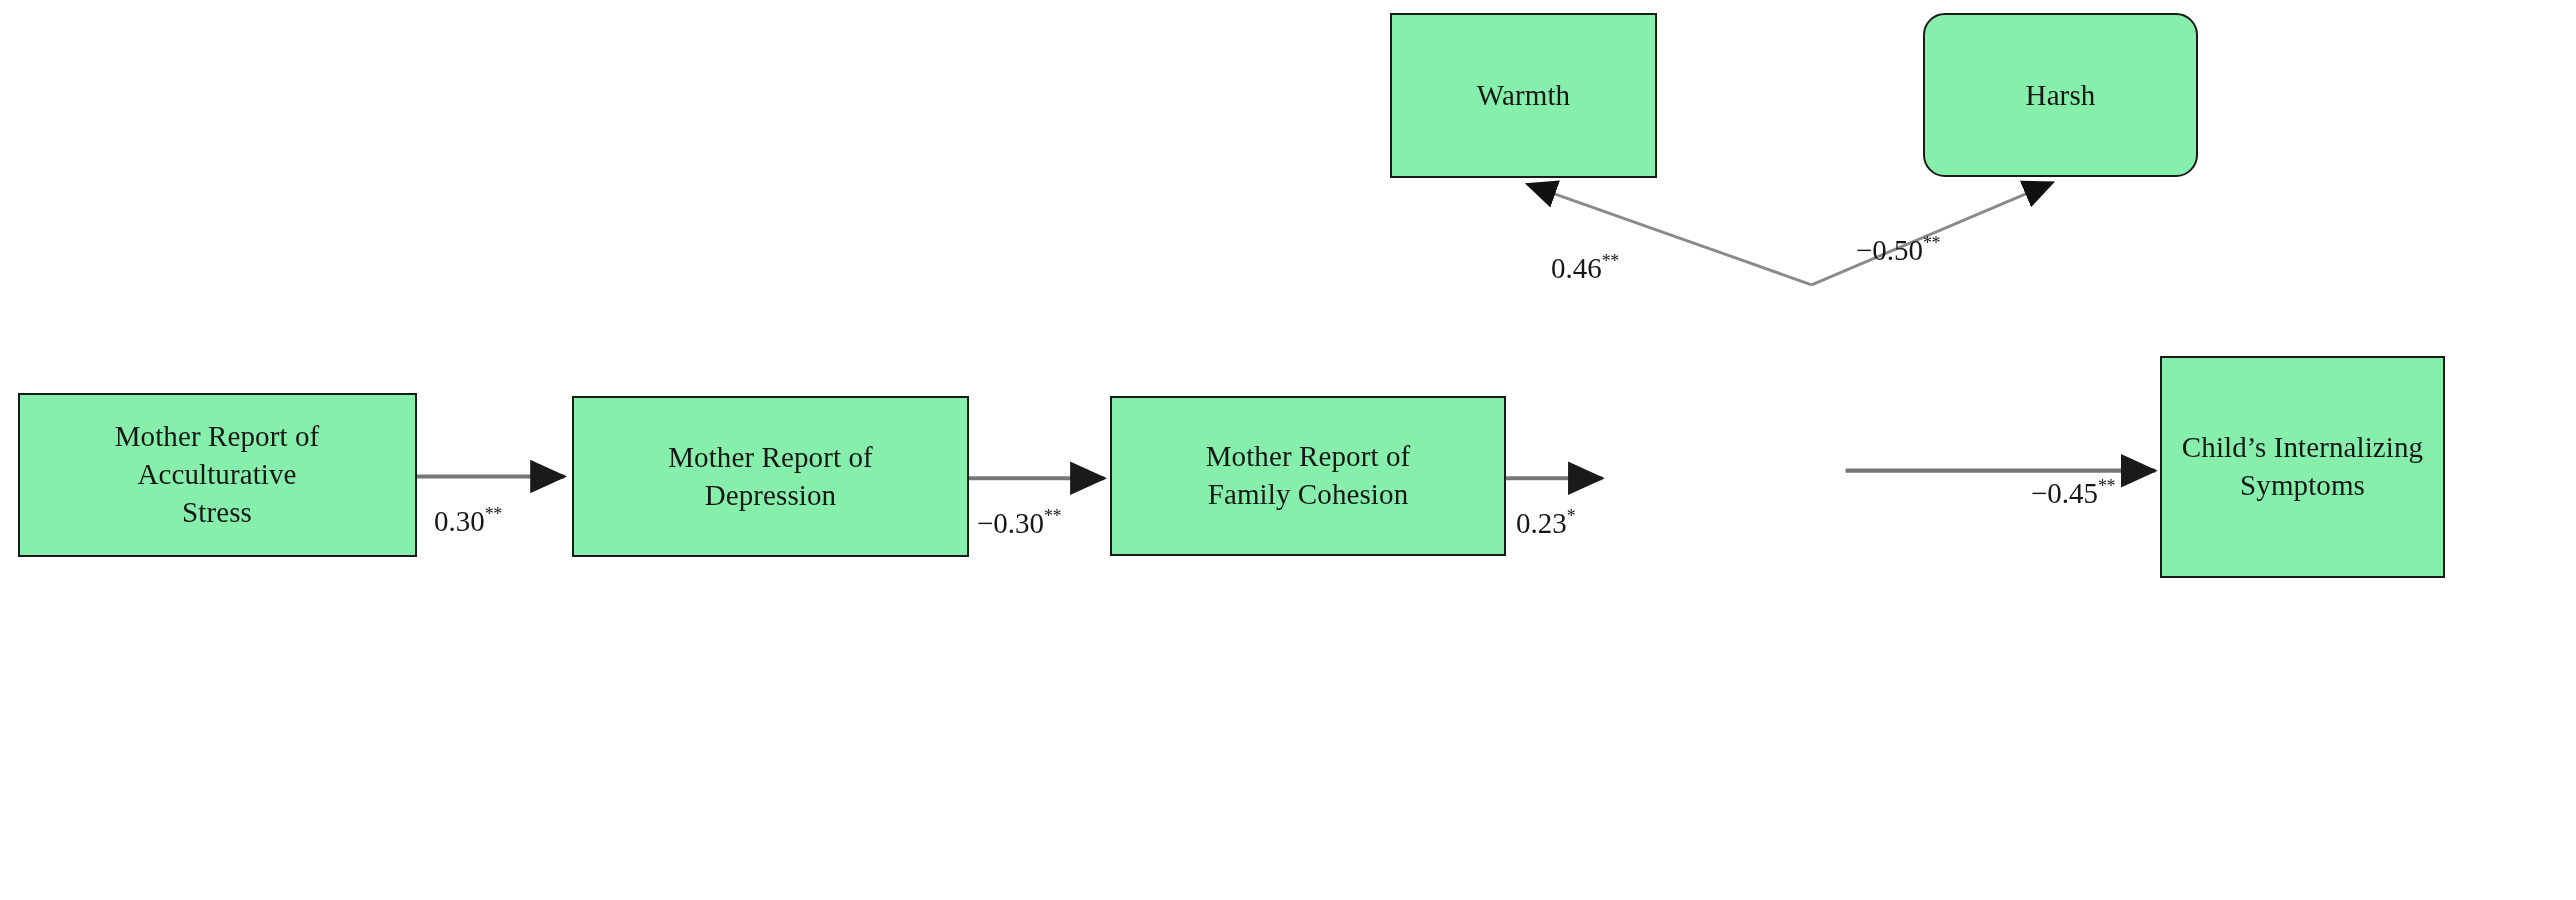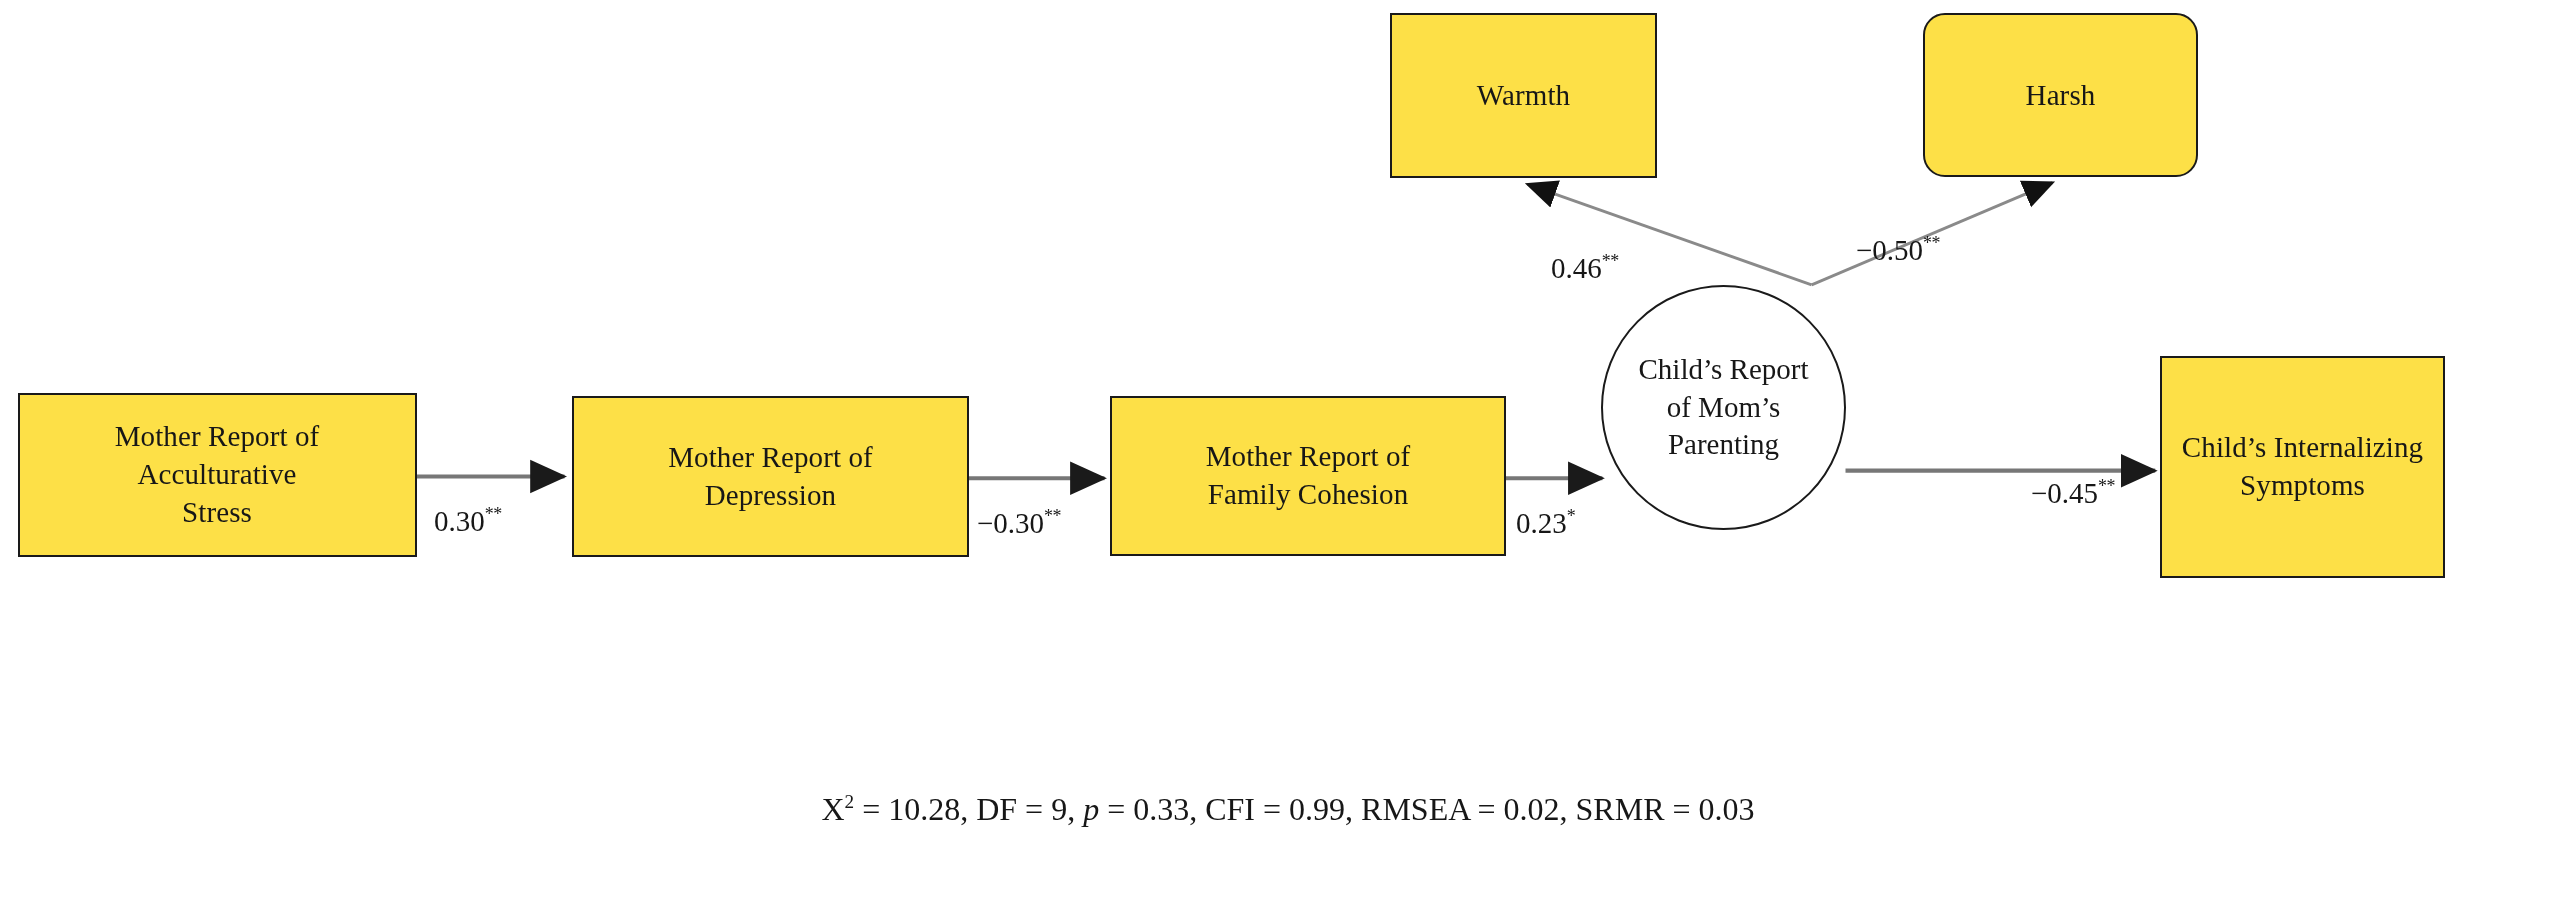--- a/index.html
+++ b/index.html
@@ -10,21 +10,21 @@
     height: 901px;
     background: #ffffff;
     overflow: hidden;
   }
   svg#diagram { position:absolute; top:0; left:0; width:2576px; height:901px; }
 
   .node-box {
     position: absolute;
     box-sizing: border-box;
     border: 2.9px solid #1a1a1a;
-    background: #fde047;
+    background: #86efac;
     display: flex;
     align-items: center;
     justify-content: center;
     text-align: center;
     color: #171717;
     font-size: 29px;
     line-height: 1.30;
     letter-spacing: 0.1px;
   }
   .node-circle {
@@ -122,27 +122,20 @@
     </div>
   </div>
 
   <div class="node-box" style="left:1110px; top:396px; width:396px; height:160px;">
     <div>
       <div>Mother Report of</div>
       <div>Family Cohesion</div>
     </div>
   </div>
 
-  <div class="node-circle" style="left:1601px; top:285px; width:245px; height:245px;">
-    <div>
-      <div>Child’s Report</div>
-      <div>of Mom’s</div>
-      <div>Parenting</div>
-    </div>
-  </div>
 
   <div class="node-box" style="left:2160px; top:356px; width:285px; height:222px;">
     <div>
       <div>Child’s Internalizing</div>
       <div>Symptoms</div>
     </div>
   </div>
 
   <div class="edge-label" style="left:434px; top:504px;">
     <span>0.30</span><sup>**</sup>
@@ -162,26 +155,16 @@
 
   <div class="edge-label" style="left:1551px; top:251px;">
     <span>0.46</span><sup>**</sup>
   </div>
 
   <div class="edge-label" style="left:1856px; top:233px;">
     <span>−0.50</span><sup>**</sup>
   </div>
 
 
-  <div class="fit-line" style="left:0px; top:791px;">
-    <span>X</span><sup>2</sup>
-    <span>= 10.28,</span>
-    <span>DF = 9,</span>
-    <i>p</i>
-    <span>= 0.33,</span>
-    <span>CFI = 0.99,</span>
-    <span>RMSEA = 0.02,</span>
-    <span>SRMR = 0.03</span>
-  </div>
 
 
 </div>
 
 
 </body></html>

